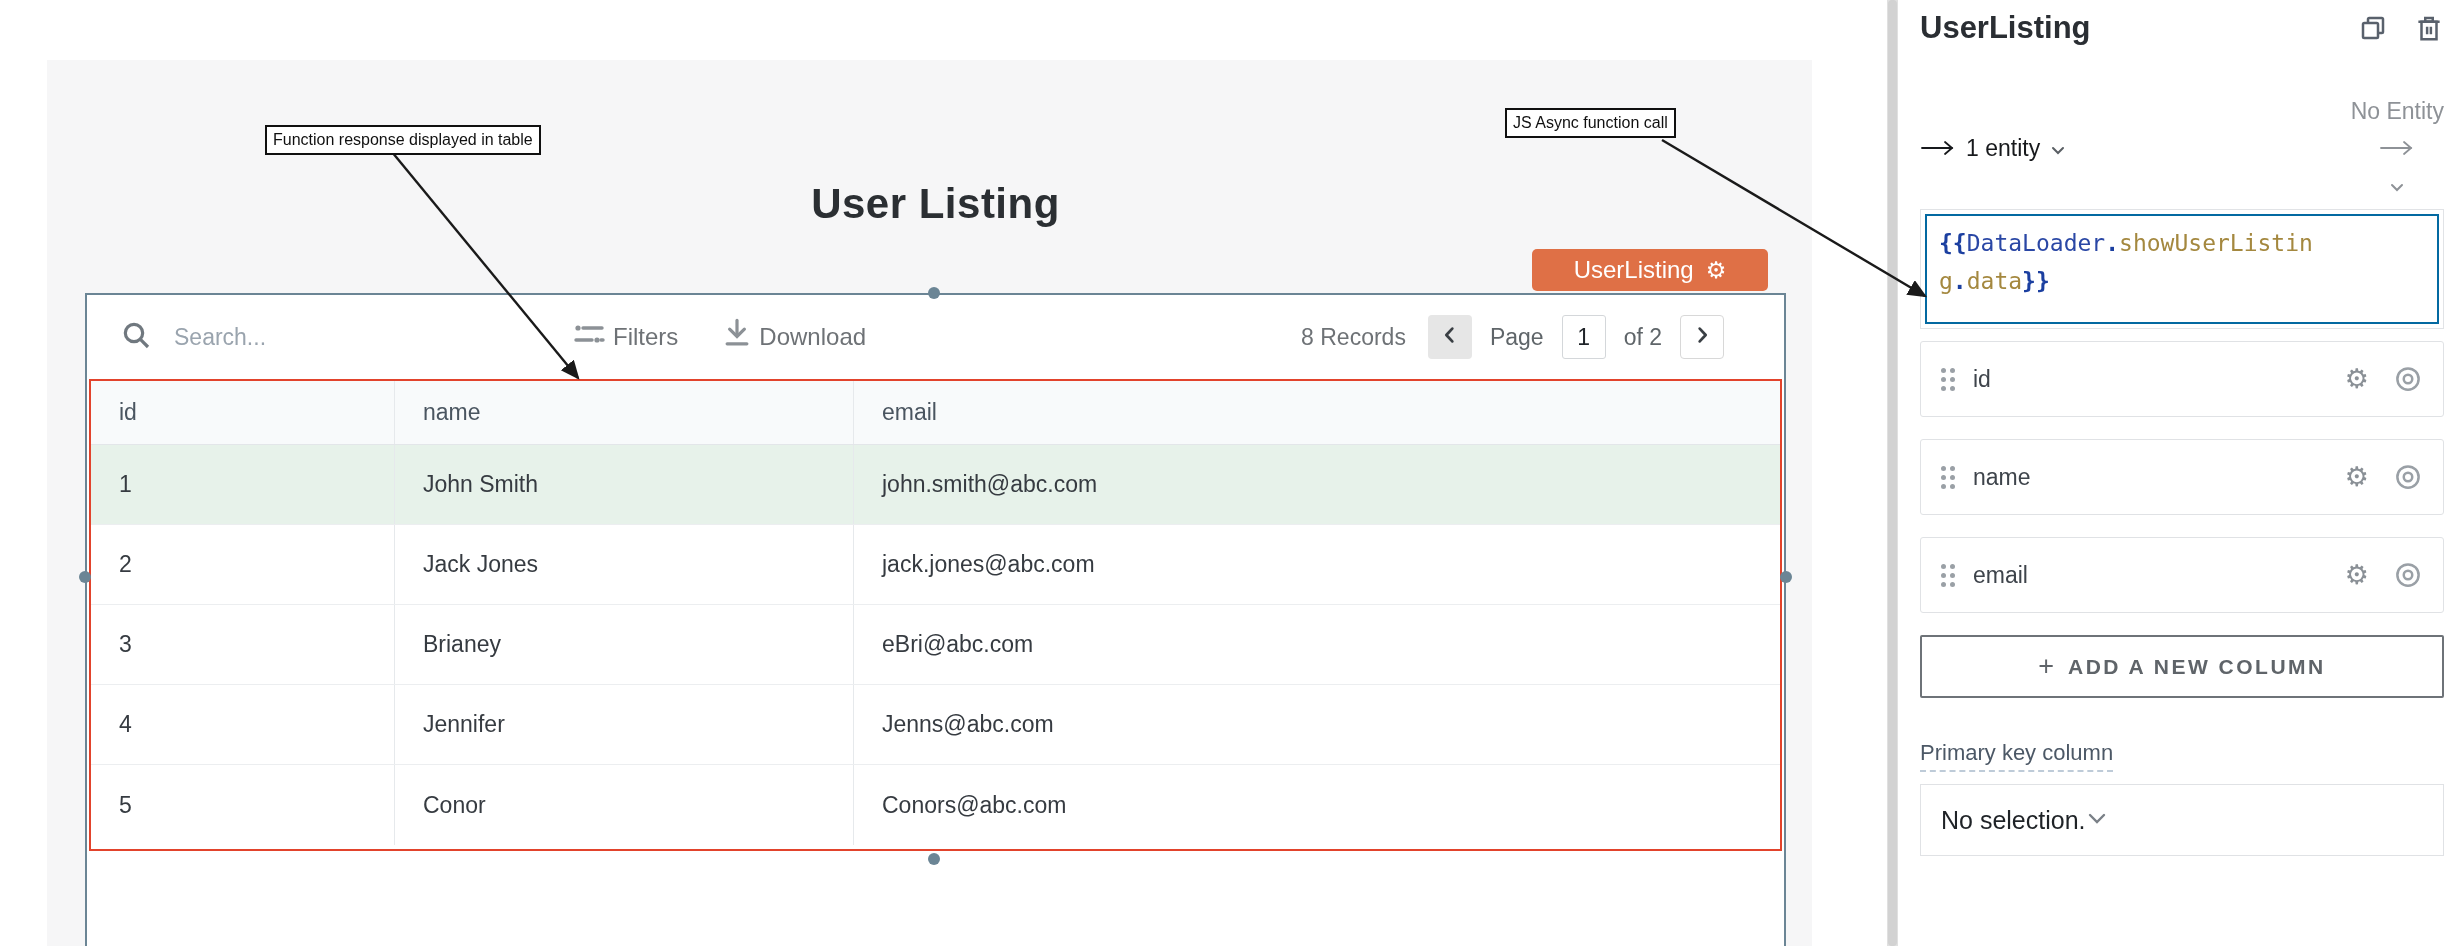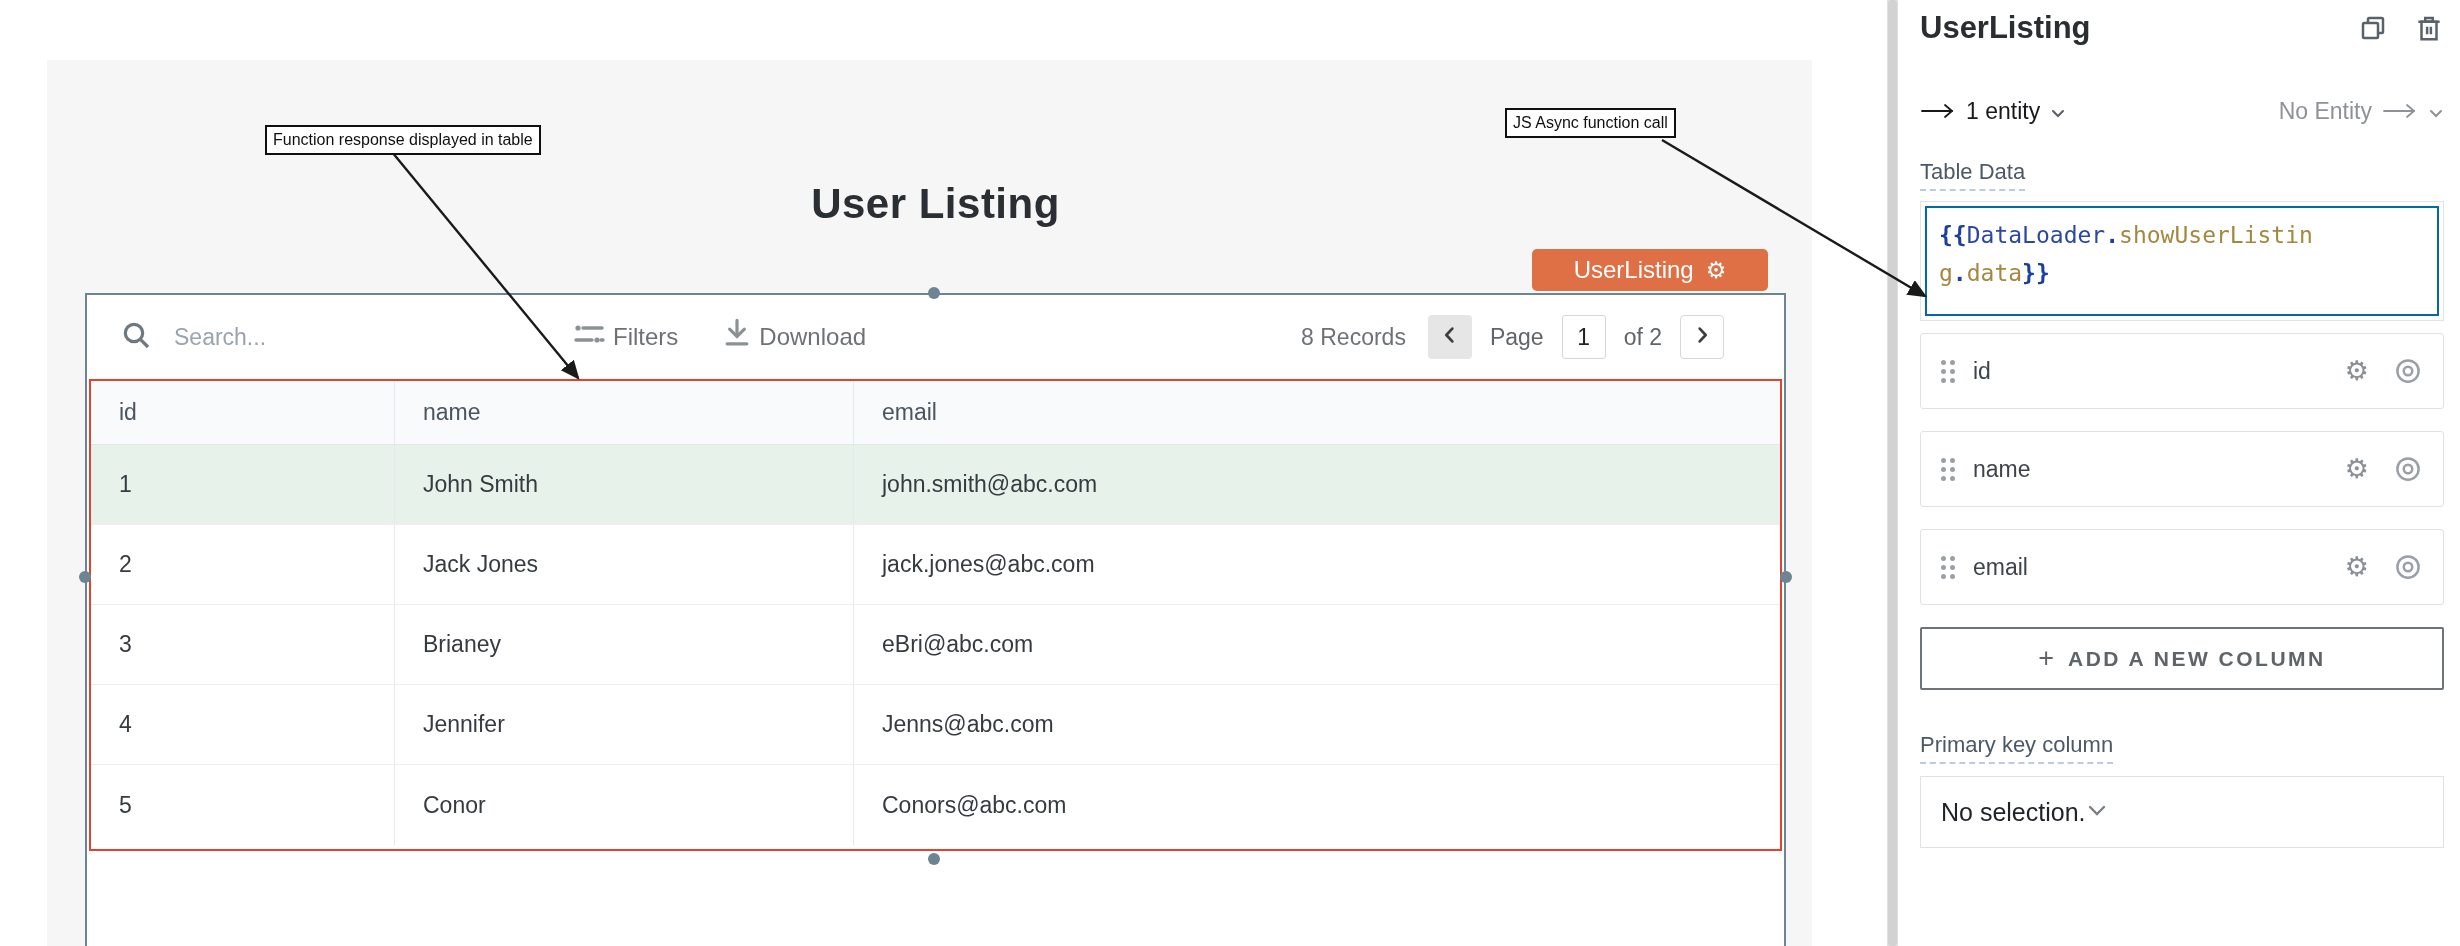--- a/index.html
+++ b/index.html
@@ -61,21 +61,21 @@
 
   
   #panel { position:absolute; left:1898px; top:0; width:562px; height:946px; background:#fff; padding:0 16px 0 22px; }
   #panel-header { display:flex; align-items:center; margin-top:10px; }
   #panel-title { font-size:31px; font-weight:700; color:#2A2E33; }
   #panel-actions { margin-left:auto; display:flex; gap:26px; color:#59616C; }
   #panel-actions svg { display:block; cursor:pointer; }
 
   #entity-row { display:flex; align-items:center; margin-top:52px; }
   .ent-left { display:flex; align-items:center; gap:10px; color:#17191C; font-size:23px; cursor:pointer; }
-  .ent-right { margin-left:auto; display:flex; align-items:center; gap:10px; color:#8E9297; font-size:23px; cursor:pointer; }
+  .ent-right { margin-left:auto; display:flex; align-items:center; gap:10px; color:#8E9297; font-size:23px; cursor:pointer;flex-direction:column; }
 
   #general-row { display:flex; align-items:center; margin-top:40px; cursor:pointer; }
   #general-row .sec { font-size:28px; color:#1F2327; font-weight:600; }
   #general-row svg { margin-left:auto; }
 
   .prop-label { display:inline-block; font-size:22px; color:#4C5866;
     border-bottom:2px dashed #BECBD8; padding-bottom:4px; }
   #tabledata-label-wrap { margin-top:34px; }
   #code-box { margin-top:10px; border:1px solid #E1E3E6; background:#fff; padding:4px; }
   #code-red { border:2px solid #0369a1; padding:8px 12px; min-height:110px; }
@@ -284,23 +284,20 @@
         </span>
         <span>
           <svg width="16" height="12" viewBox="0 0 16 12" fill="none" stroke="#8E9297" stroke-width="2" stroke-linecap="round">
               <polyline points="3,4 8,9 13,4"></polyline>
             </svg>
         </span>
       </div>
     </div>
 
 
-    <div id="tabledata-label-wrap">
-      <span class="prop-label">Table Data</span>
-    </div>
     <div id="code-box">
       <div id="code-red">
           <div class="code-line"><span class="tok-brace">{{</span><span class="tok-ident">DataLoader</span><span class="tok-dot">.</span><span class="tok-prop">showUserListin</span></div>
           <div class="code-line"><span class="tok-prop">g</span><span class="tok-dot">.</span><span class="tok-prop">data</span><span class="tok-brace">}}</span></div>
         </div>
     </div>
 
     <div id="col-list">
         <div class="col-item">
           <span class="dots">

